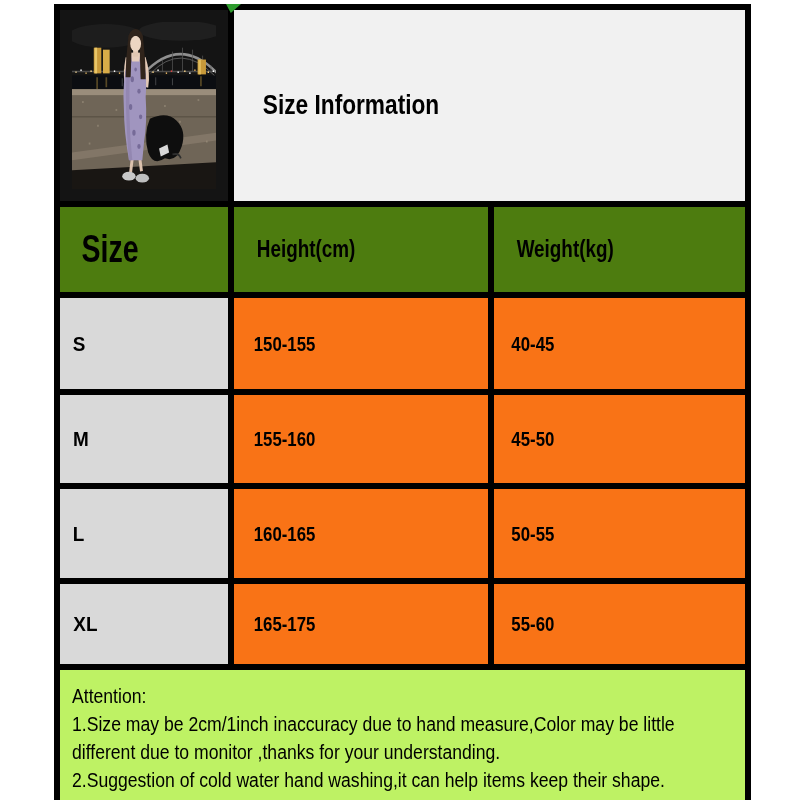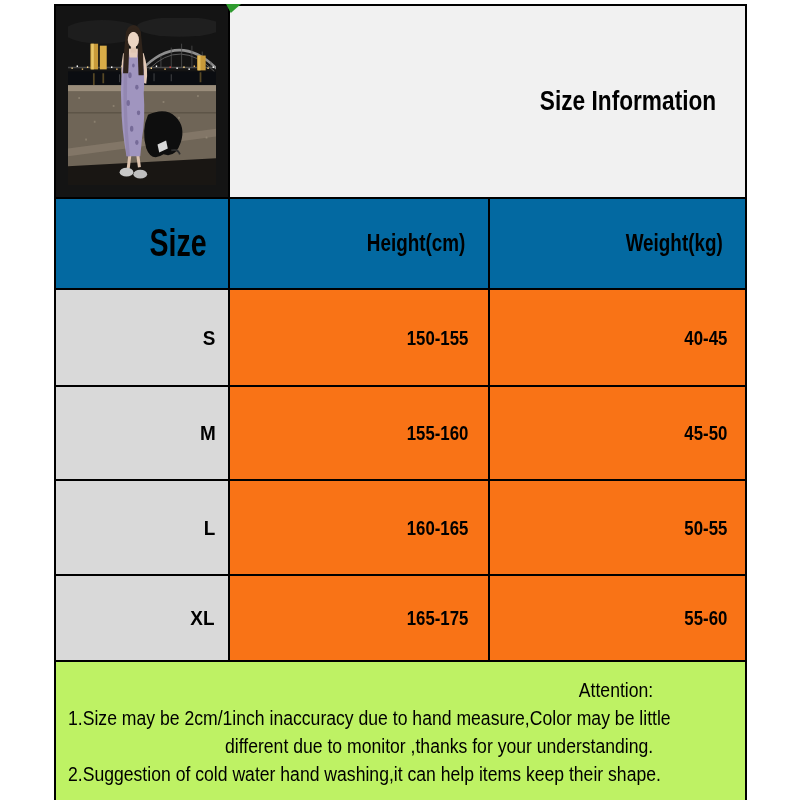--- a/index.html
+++ b/index.html
@@ -5,38 +5,38 @@
   html,body{margin:0;padding:0;background:#ffffff;}
   .canvas{
     position:relative;width:800px;height:800px;background:#ffffff;overflow:hidden;
     font-family:"Liberation Sans","DejaVu Sans",sans-serif;color:#000;
   }
   table.size-table{
     position:absolute;left:54px;top:4px;width:691px;
     border-collapse:collapse;table-layout:fixed;
   }
   table.size-table td,table.size-table th{
-    border:2px solid #000000;padding:12px;text-align:right;vertical-align:middle;
+    border:6px solid #000000;padding:12px;text-align:left;vertical-align:middle;
     overflow:hidden;
   }
   tr.r-top{height:171px}
   tr.r-head{height:91px}
   tr.r-s{height:97px}
   tr.r-m{height:94px}
   tr.r-l{height:95px}
   tr.r-xl{height:86px}
   tr.r-note{height:142px}
 
   td.photo-cell{padding:0;background:#141414}
   td.photo-cell svg{display:block;width:100%;height:167px}
 
   td.title-cell{background:#f1f1f1}
   .title-text{display:inline-block;font-size:27px;font-weight:bold;transform:scaleX(0.84)}
 
-  tr.r-head th{background:#0369a1;font-weight:bold}
+  tr.r-head th{background:#4d7c0f;font-weight:bold}
   .size-head-text{display:inline-block;font-size:38px;font-weight:bold;transform:scaleX(0.75)}
   .col-head-text{display:inline-block;font-size:23px;font-weight:bold;transform:scaleX(0.82)}
 
   td.size-col{background:#d9d9d9}
   td.val-col{background:#f97316}
   .size-letter{display:inline-block;font-size:21px;font-weight:bold;transform:scaleX(0.9)}
   .cell-val{display:inline-block;font-size:21px;font-weight:bold;transform:scaleX(0.8)}
 
   td.attention-cell{
     background:#bef264;text-align:left;vertical-align:top;padding:3px 0 0 3px;

